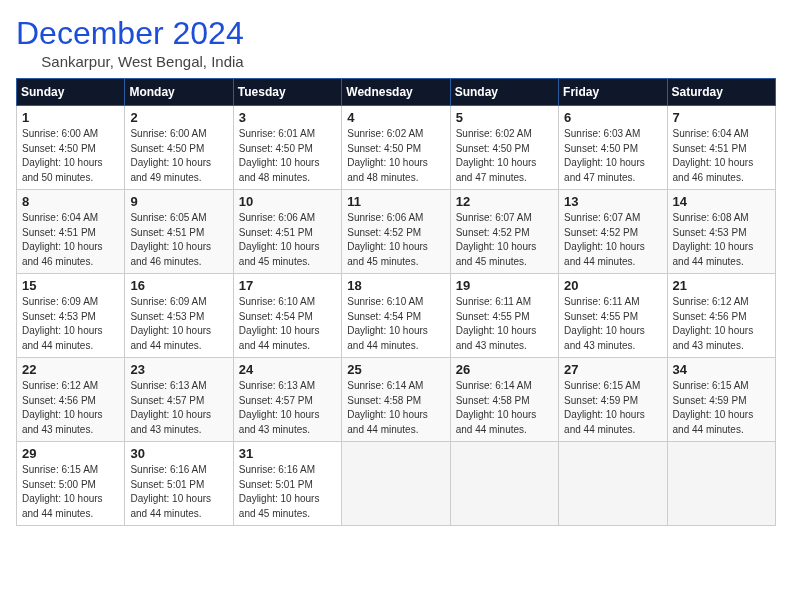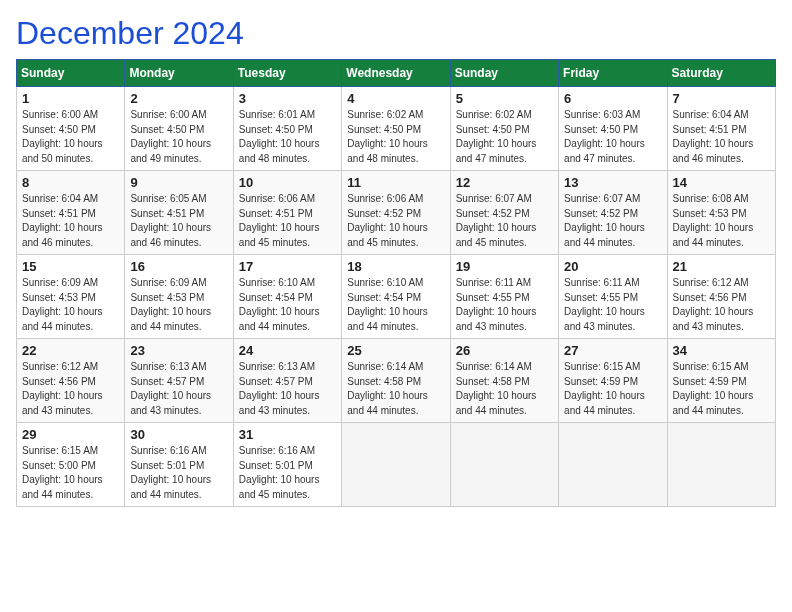--- a/index.html
+++ b/index.html
@@ -44,21 +44,21 @@
       font-size: 15px;
       color: #444;
       margin-top: 2px;
     }
     table {
       width: 100%;
       border-collapse: collapse;
       table-layout: fixed;
     }
     th {
-      background-color: #15803d;
+      background-color: #0f172a;
       color: #fff;
       font-size: 12px;
       font-weight: bold;
       padding: 6px 4px;
       text-align: left;
       border: 1px solid #2a5aa0;
     }
     td {
       border: 1px solid #ccc;
       vertical-align: top;
@@ -86,20 +86,21 @@
     tr:nth-child(even) td:not(.empty) {
       background: #f9f9f9;
     }
   </style>
 </head>
 <body>
 
 <div class="header-area">
   <div class="title-area">
     <div class="month-title">December 2024</div>
+    <div class="location-title">Sankarpur, West Bengal, India</div>
   </div>
 </div>
 
 <table>
   <thead>
     <tr>
     <th>Sunday</th>
         <th>Monday</th>
         <th>Tuesday</th>
         <th>Wednesday</th>

